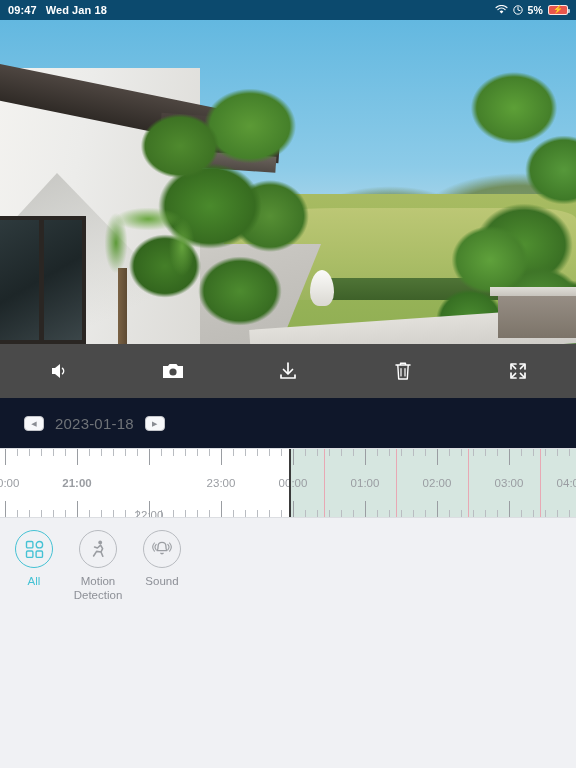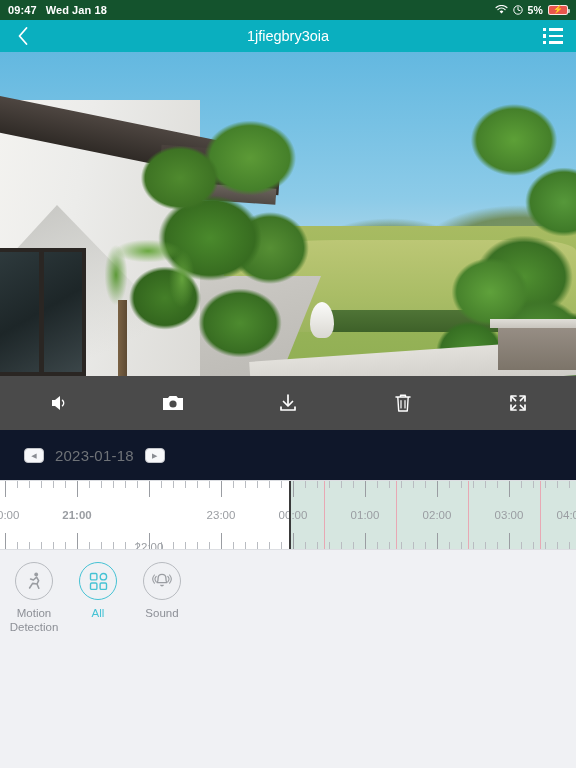--- a/index.html
+++ b/index.html
@@ -6,21 +6,21 @@
   html, body {
     width: 576px; height: 768px;
     font-family: "Liberation Sans", sans-serif;
     background: #f0f1f4;
     overflow: hidden;
   }
   .app { position: relative; width: 576px; height: 768px; }
 
   
   .statusbar {
-    height: 20px; background: #14532d;
+    height: 20px; background: #0c4a6e;
     display: flex; align-items: center; justify-content: space-between;
     padding: 0 8px; color: #fff; font-size: 11px; font-weight: bold;
     letter-spacing: .1px;
   }
   .sb-left { display: flex; align-items: center; gap: 9px; }
   .sb-right { display: flex; align-items: center; gap: 5px; }
   .sb-right .pct { font-size: 10.5px; font-weight: bold; }
   .batt {
     position: relative; width: 20px; height: 10px;
     border: 1.2px solid rgba(255,255,255,.85); border-radius: 2.5px;
@@ -292,44 +292,20 @@
         <circle cx="5" cy="5" r="4.2" stroke="#fff" stroke-width="1" fill="none"></circle>
         <path d="M5 2.2 L5 5 L7 5.6" stroke="#fff" stroke-width="1" fill="none" stroke-linecap="round"></path>
       </svg>
       <span class="pct">5%</span>
       <span class="batt">
         <span class="bolt">⚡</span>
       </span>
     </div>
   </div>
 
-  <div class="navbar">
-    <div class="nav-back">
-      <svg width="12" height="20" viewBox="0 0 12 20">
-        <path d="M9.5 2 L2.5 10 L9.5 18" stroke="#fff" stroke-width="1.8" fill="none" stroke-linecap="round" stroke-linejoin="round"></path>
-      </svg>
-    </div>
-    <div class="nav-title">1jfiegbry3oia</div>
-    <div class="nav-menu">
-      <span class="listicon">
-        <i>
-            <b></b>
-            <s></s>
-          </i>
-          <i>
-            <b></b>
-            <s></s>
-          </i>
-          <i>
-            <b></b>
-            <s></s>
-          </i>
-      </span>
-    </div>
-  </div>
 
   <div class="video">
     <div class="sky"></div>
     <div class="hills"></div>
     <div class="hillspeck"></div>
     <div class="lake"></div>
     <div class="lawn"></div>
     <div class="lawn2"></div>
     <div class="hedge"></div>
     <div class="treeR"></div>
@@ -513,45 +489,45 @@
         <div class="tl-label" style="left: 293px;">00:00</div>
         <div class="tl-label" style="left: 365px;">01:00</div>
         <div class="tl-label" style="left: 437px;">02:00</div>
         <div class="tl-label" style="left: 509px;">03:00</div>
         <div class="tl-label" style="left: 571px;">04:00</div>
         <div class="playhead" style="left: 289px;"></div>
       </div>
   </div>
 
   <div class="filters">
-    <div class="filt">
-      <div class="filt-circle">
-        <svg width="20" height="20" viewBox="0 0 20 20">
-          <circle cx="12.2" cy="3.4" r="1.9" fill="currentColor"></circle>
-          <path d="M12.6 6.2 L9.4 9 L6.6 8 M12.6 6.2 L14.6 9.6 L13 13 L14.8 17.2 M13 13 L8.6 12.4 L5.6 17" stroke="currentColor" stroke-width="1.6" fill="none" stroke-linecap="round" stroke-linejoin="round"></path>
-        </svg>
-      </div>
-      <div class="filt-label"><span>Motion</span><br><span>Detection</span></div>
-    </div>
-
     <div class="filt active">
       <div class="filt-circle">
         <svg width="19" height="19" viewBox="0 0 19 19">
           <rect x="1.5" y="1.5" width="6.4" height="6.4" rx="1.2" stroke="currentColor" stroke-width="1.4" fill="none"></rect>
           <circle cx="14.4" cy="4.7" r="3.2" stroke="currentColor" stroke-width="1.4" fill="none"></circle>
           <rect x="1.5" y="11" width="6.4" height="6.4" rx="1.2" stroke="currentColor" stroke-width="1.4" fill="none"></rect>
           <rect x="11.1" y="11" width="6.4" height="6.4" rx="1.2" stroke="currentColor" stroke-width="1.4" fill="none"></rect>
         </svg>
       </div>
       <div class="filt-label">All</div>
     </div>
 
     <div class="filt">
       <div class="filt-circle">
         <svg width="20" height="20" viewBox="0 0 20 20">
+          <circle cx="12.2" cy="3.4" r="1.9" fill="currentColor"></circle>
+          <path d="M12.6 6.2 L9.4 9 L6.6 8 M12.6 6.2 L14.6 9.6 L13 13 L14.8 17.2 M13 13 L8.6 12.4 L5.6 17" stroke="currentColor" stroke-width="1.6" fill="none" stroke-linecap="round" stroke-linejoin="round"></path>
+        </svg>
+      </div>
+      <div class="filt-label"><span>Motion</span><br><span>Detection</span></div>
+    </div>
+
+    <div class="filt">
+      <div class="filt-circle">
+        <svg width="20" height="20" viewBox="0 0 20 20">
           <path d="M10 3.4 c-2.4 0-3.9 1.7-3.9 3.9 0 3.2-1 4.3-1 4.3 h9.8 s-1-1.1-1-4.3 c0-2.2-1.5-3.9-3.9-3.9 Z" stroke="currentColor" stroke-width="1.3" fill="none" stroke-linejoin="round"></path>
           <path d="M8.6 13.8 a1.5 1.5 0 0 0 2.8 0" stroke="currentColor" stroke-width="1.3" fill="none"></path>
           <path d="M4.2 5.4 a4 4 0 0 0 0 5.4 M2.4 4 a6.4 6.4 0 0 0 0 8.2" stroke="currentColor" stroke-width="1.1" fill="none" stroke-linecap="round"></path>
           <path d="M15.8 5.4 a4 4 0 0 1 0 5.4 M17.6 4 a6.4 6.4 0 0 1 0 8.2" stroke="currentColor" stroke-width="1.1" fill="none" stroke-linecap="round"></path>
         </svg>
       </div>
       <div class="filt-label">Sound</div>
     </div>
   </div>
 

